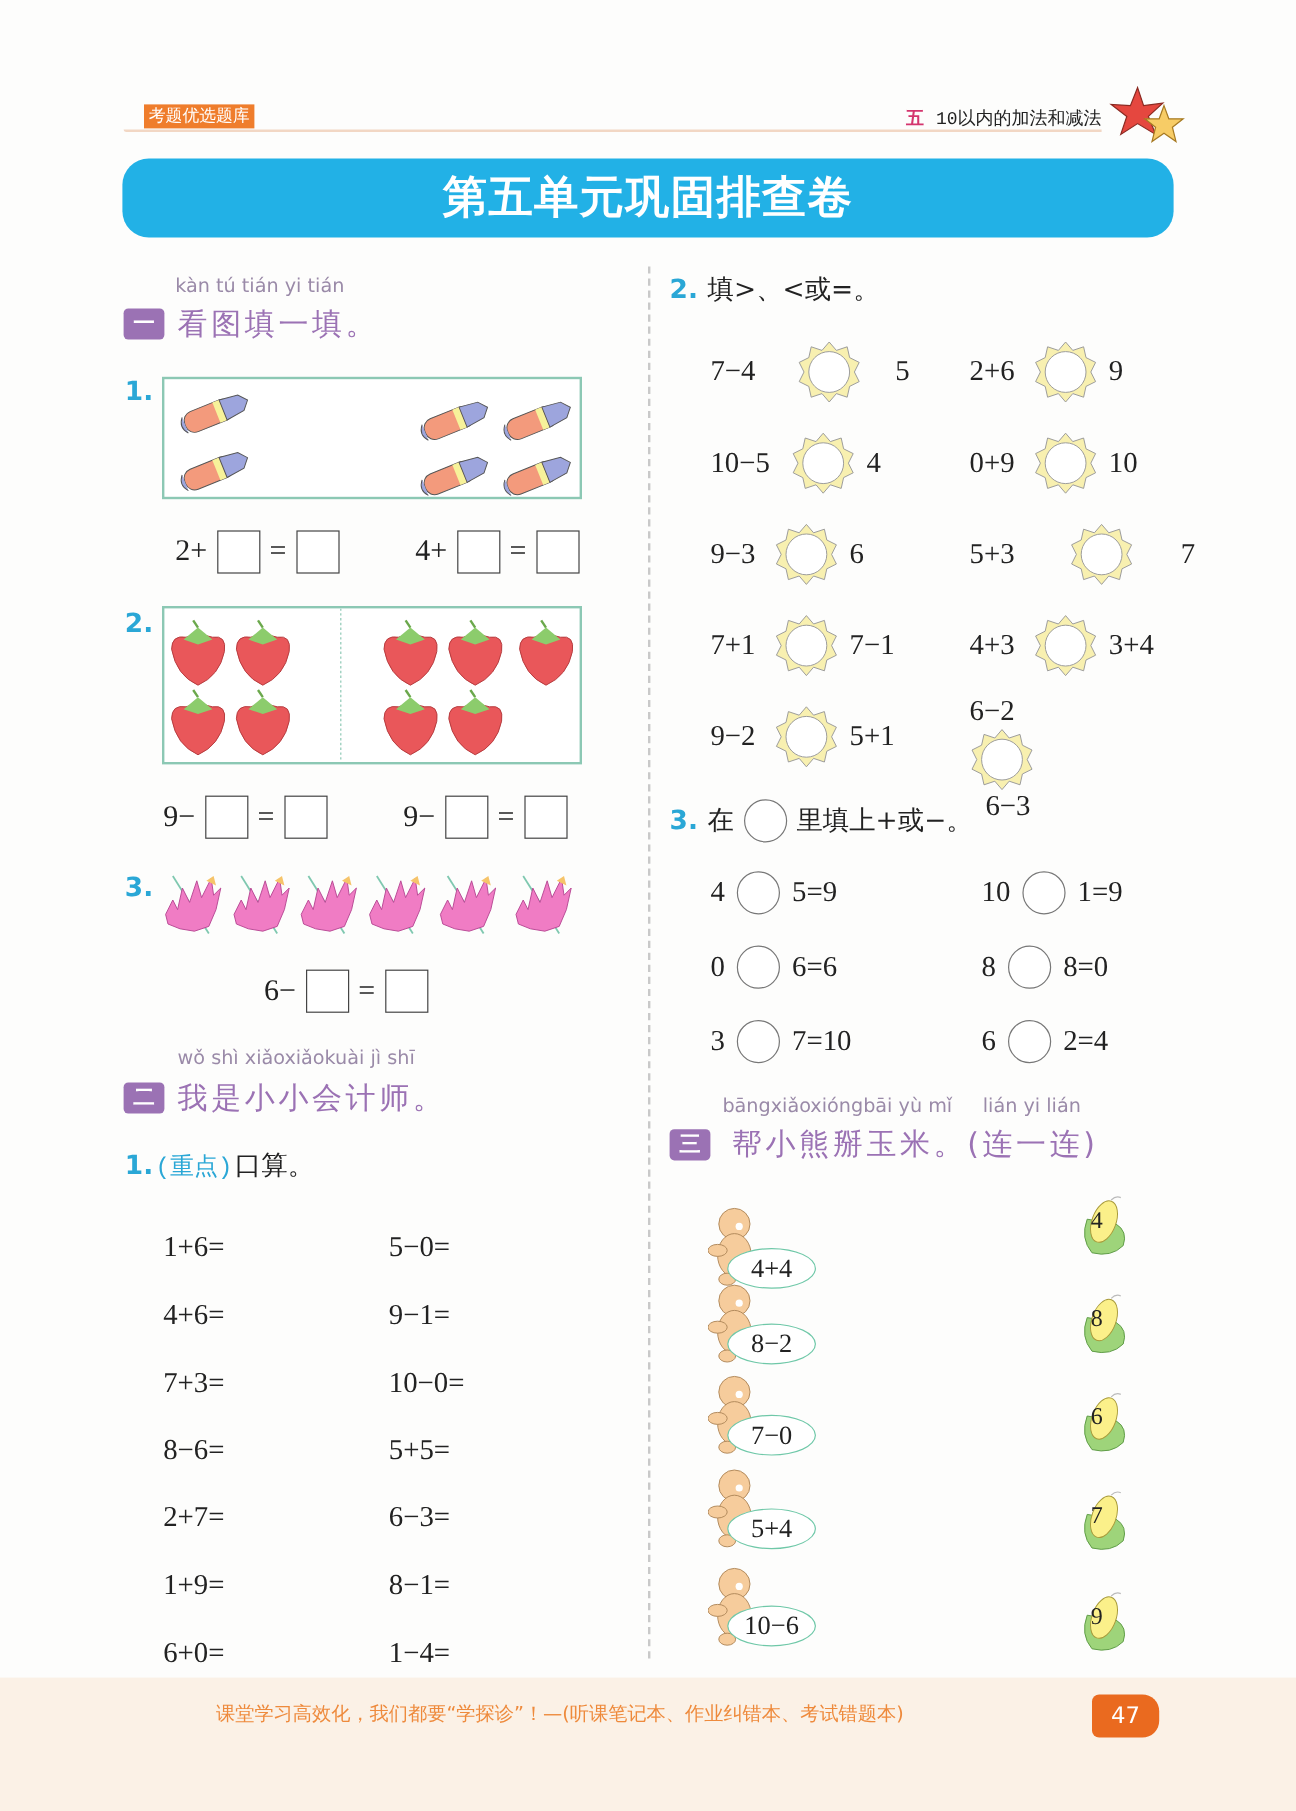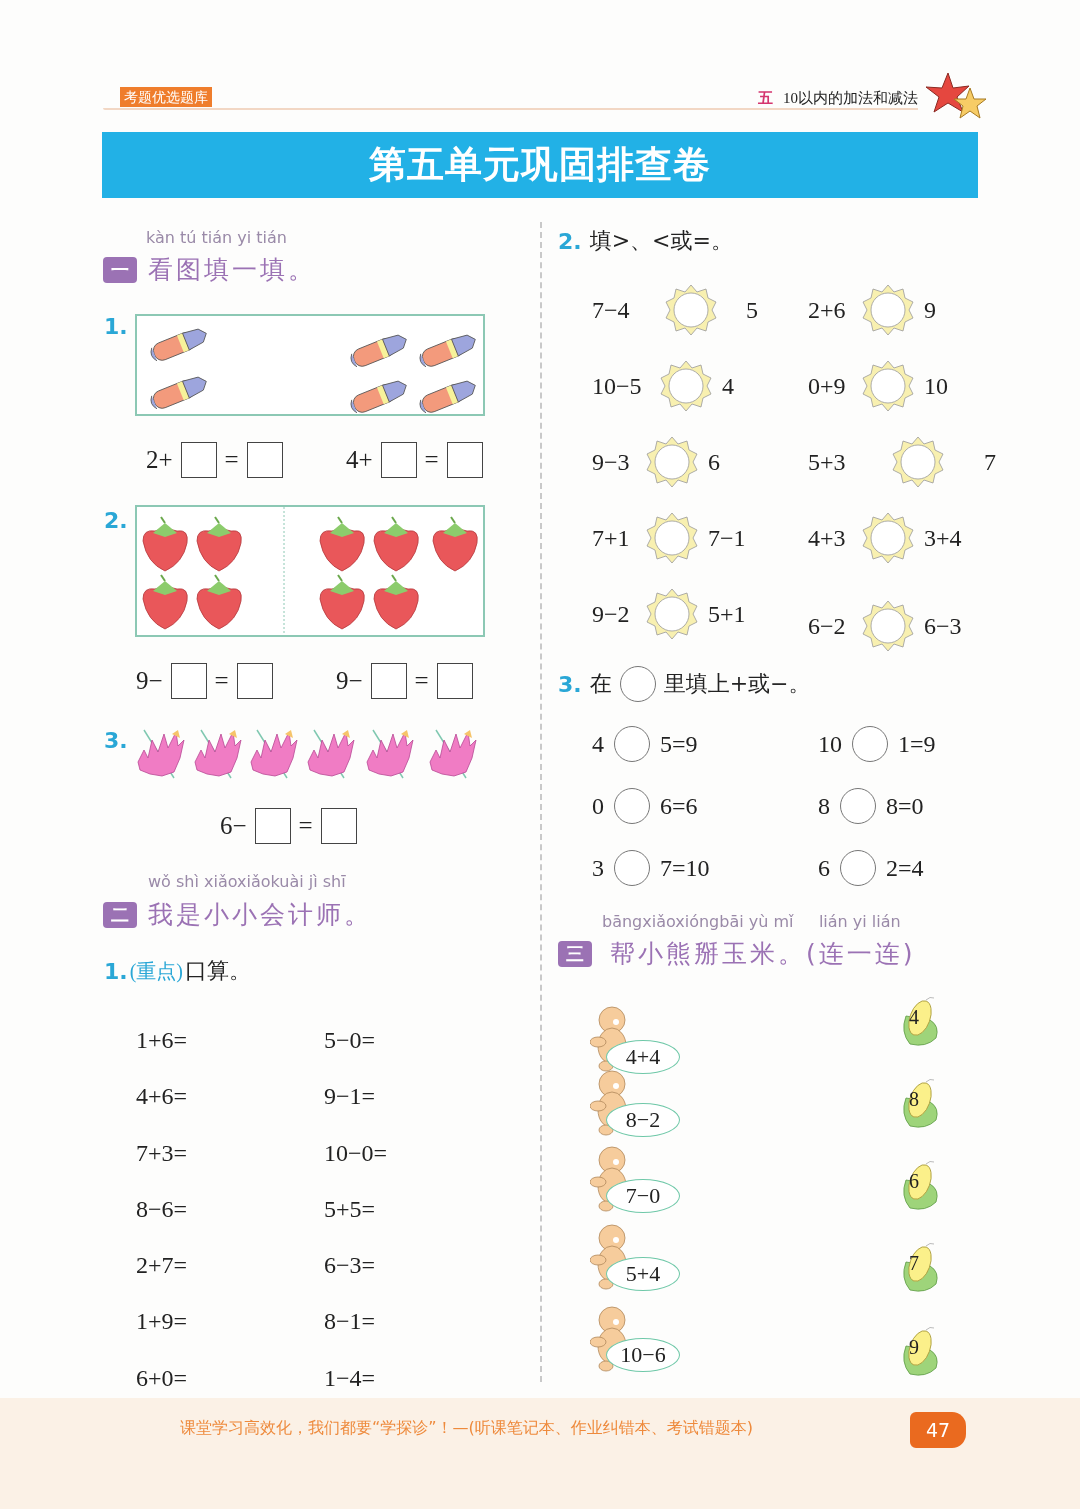--- a/index.html
+++ b/index.html
@@ -1,24 +1,24 @@
 <!DOCTYPE html>
 <html><head>
 <meta charset="utf-8">
 <style>
   html,body{margin:0;padding:0;}
   body{width:1080px;height:1509px;background:#fdfdfc;position:relative;overflow:hidden;font-family:"Liberation Serif",serif;color:#222;}
   .abs{position:absolute;}
   
   .hdr-tag{left:120px;top:87px;background:#ef7d2c;color:#fff;font-family:"DejaVu Sans",sans-serif;font-size:14px;padding:1px 4px;line-height:18px;}
   .hdr-line{left:103px;top:108px;width:815px;height:2px;background:#f2d7c4;border-radius:0 0 0 8px;}
-  .hdr-right{right:162px;top:89px;font-size:15px;color:#222;font-family:Liberation Serif, serif;}
+  .hdr-right{right:162px;top:89px;font-size:15px;color:#222;font-family:Liberation Mono, monospace;}
   .hdr-right .five{color:#d4356e;font-weight:bold;margin-right:10px;}
   .stars{left:920px;top:70px;width:70px;height:55px;}
-  .banner{left:102px;top:132px;width:876px;height:66px;background:#22b1e6;color:#fff;text-align:center;font-family:"DejaVu Sans",sans-serif;font-weight:bold;font-size:37px;line-height:66px;letter-spacing:1px;}
+  .banner{left:102px;top:132px;width:876px;height:66px;background:#22b1e6;color:#fff;text-align:center;font-family:"DejaVu Sans",sans-serif;font-weight:bold;font-size:37px;line-height:66px;letter-spacing:1px;border-radius:22px;}
   .divider{left:540px;top:222px;height:1160px;border-left:2px dashed #c9c9c9;}
   
   .pinyin{font-family:"DejaVu Sans",sans-serif;color:#9a8aa8;font-size:16px;}
   .sec-badge{width:34px;height:26px;background:#9b72b4;border-radius:4px;color:#fff;text-align:center;font-family:"DejaVu Sans",sans-serif;font-size:18px;line-height:26px;font-weight:bold;}
   .sec-title{color:#9b72b4;font-family:"DejaVu Sans",sans-serif;font-size:25px;letter-spacing:3px;}
   .qnum{color:#2aa7d6;font-family:"DejaVu Sans",sans-serif;font-weight:bold;font-size:22px;}
   .qtext{font-family:"DejaVu Serif",serif;font-size:22px;color:#222;}
   .eq{font-size:25px;display:flex;align-items:center;gap:8px;}
   .box{display:inline-block;width:34px;height:34px;border:1.5px solid #444;background:#fff;}
   .picbox{border:2px solid #8cc8b4;background:#fff;}
@@ -139,21 +139,21 @@
   <span>=</span>
   <span class="box"></span>
 </div>
 
 <div class="abs pinyin" style="left:148px;top:872px;">wǒ shì xiǎoxiǎokuài jì shī</div>
 <div class="abs sec-badge" style="left:103px;top:902px;">二</div>
 <div class="abs sec-title" style="left:148px;top:898px;">我是小小会计师。</div>
 
 <div class="abs row" style="left:104px;top:956px;gap:2px;">
   <span class="qnum">1.</span>
-  <span style="color:#2aa7d6;font-family:Liberation Serif, serif;font-size:20px;">(重点)</span>
+  <span style="color:#2aa7d6;font-family:Liberation Mono, monospace;font-size:20px;">(重点)</span>
   <span class="qtext">口算。</span>
 </div>
 <div class="abs calc" style="left:136px;top:1012px;line-height:56.3px;">
   <div>1+6=</div>
   <div>4+6=</div>
   <div>7+3=</div>
   <div>8−6=</div>
   <div>2+7=</div>
   <div>1+9=</div>
   <div>6+0=</div>
@@ -240,21 +240,21 @@
       </svg>
     <span class="calc" style="margin-left:10px;">3+4</span>
   </div>
   <div class="abs row" style="left:0;top:304px;">
     <span class="calc" style="width:54px;">9−2</span>
     <svg class="sun">
         <use href="#sunshape"></use>
       </svg>
     <span class="calc" style="margin-left:10px;">5+1</span>
   </div>
-  <div class="abs row" style="left:216px;top:316px;">
+  <div class="abs row" style="left:216px;top:296px;flex-direction:column;">
     <span class="calc" style="width:54px;">6−2</span>
     <svg class="sun">
         <use href="#sunshape"></use>
       </svg>
     <span class="calc" style="margin-left:10px;">6−3</span>
   </div>
 </div>
 
 <div class="abs row" style="left:558px;top:666px;gap:8px;">
   <span class="qnum">3.</span>

